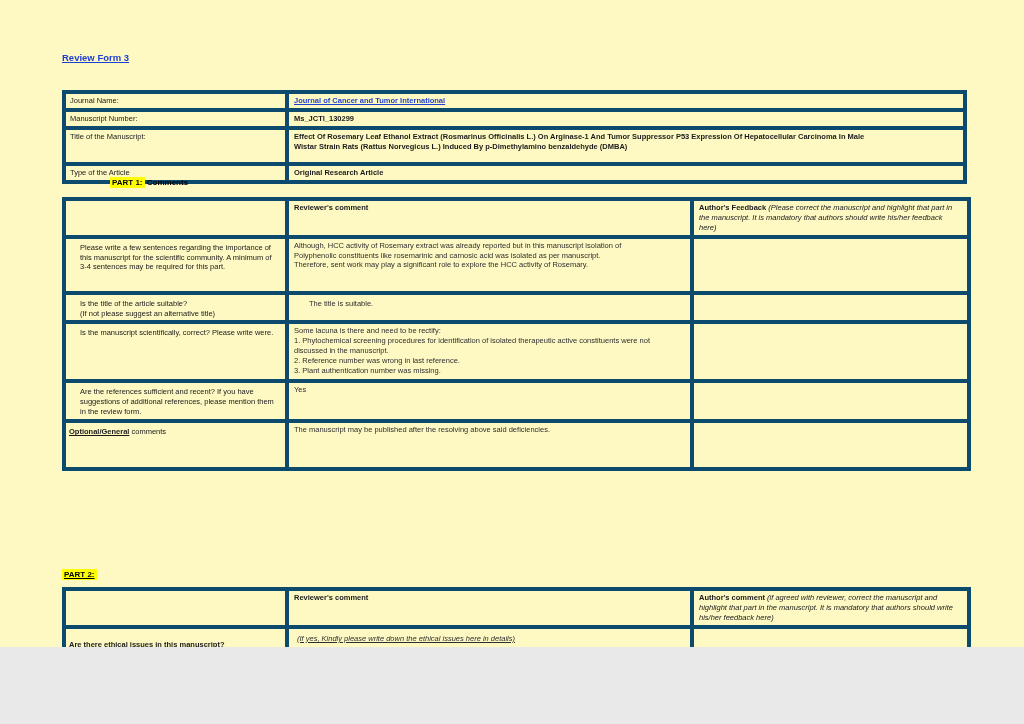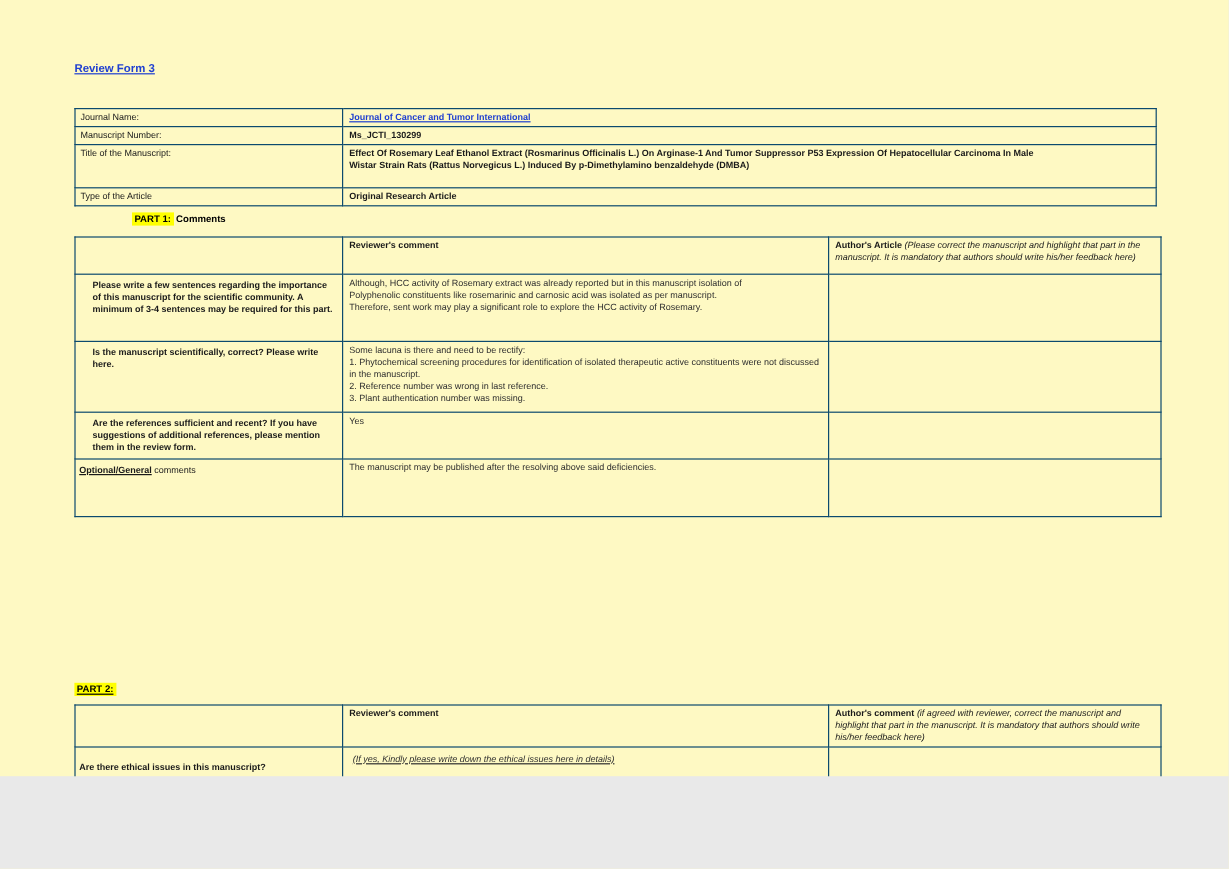--- a/index.html
+++ b/index.html
@@ -7,35 +7,35 @@
     position:relative; width:1024px; height:647px; background:#fef9c3;
     font-family:"Liberation Sans", sans-serif; color:#1a1a1a; overflow:hidden;
     margin:0 auto;
   }
   .doc-title {
     position:absolute; left:62px; top:52px;
     font-size:9.5px; font-weight:bold; text-decoration:underline; color:#1f3fd0;
   }
   table { border-collapse:collapse; table-layout:fixed; position:absolute; }
   td {
-    border:1px solid #0c4a6e; vertical-align:top;
+    border:4px solid #0c4a6e; vertical-align:top;
     padding:2px 5px; font-size:7.5px; line-height:1.32;margin-top:40px;
   }
   
   .info-table { left:62px; top:90px; }
   .info-table td.lbl { font-weight:normal; padding-left:4px; }
   .info-table td.val { font-weight:bold; }
   .link { color:#1f3fd0; font-weight:bold; text-decoration:underline; cursor:pointer; }
   .pre { white-space:pre-line; }
   
   .section-head { position:absolute; font-size:8px; font-weight:bold; color:#000; }
   .hl { background:#ffff00; padding:1px 2px; }
   .hl-underline { text-decoration:underline; }
   
-  .part-table td.qcell { font-weight:bold; padding-left:14px; padding-top:4px; }
+  .part-table td.qcell { font-weight:normal; padding-left:14px; padding-top:4px; }
   .part-table td.qcell-flush { font-weight:bold; padding-left:3px; padding-top:4px; }
   .part-table td.ccell { color:#2e2e2e; }
   .part-table td.ccell-indent { padding-left:20px; padding-top:4px; color:#2e2e2e; }
   .hdr-reviewer { font-weight:bold; }
   .hdr-author b { font-weight:bold; }
   .hdr-author i { font-style:italic; font-weight:normal; }
   .opt-b { font-weight:bold; text-decoration:underline; }
   .opt-r { font-weight:normal; }
   .ethics-q { vertical-align:middle; font-weight:bold; padding-left:3px; }
   .ethics-note { font-style:italic; text-decoration:underline; padding-left:8px; padding-top:5px; color:#2e2e2e; }
@@ -85,31 +85,37 @@
   <table class="part-table" style="left:62px; top:197px;">
     <colgroup>
         <col style="width:223px">
         <col style="width:405px">
         <col style="width:277px">
       </colgroup>
     <tbody>
         <tr style="height:31px">
       <td></td>
       <td class="hdr-reviewer">Reviewer's comment</td>
-      <td class="hdr-author"><b>Author's Article</b> <i>(Please correct the manuscript and highlight that part in the manuscript. It is mandatory that authors should write his/her feedback here)</i></td>
+      <td class="hdr-author"><b>Author's Feedback</b> <i>(Please correct the manuscript and highlight that part in the manuscript. It is mandatory that authors should write his/her feedback here)</i></td>
     </tr>
     <tr style="height:56px">
       <td class="qcell">Please write a few sentences regarding the importance of this manuscript for the scientific community. A minimum of 3-4 sentences may be required for this part.</td>
       <td class="ccell pre">Although, HCC activity of Rosemary extract was already reported but in this manuscript isolation of
 Polyphenolic constituents like rosemarinic and carnosic acid was isolated as per manuscript.
 Therefore, sent work may play a significant role to explore the HCC activity of Rosemary.</td>
       <td></td>
     </tr>
+    <tr style="height:28px">
+      <td class="qcell pre">Is the title of the article suitable?
+(If not please suggest an alternative title)</td>
+      <td class="ccell-indent">The title is suitable.</td>
+      <td></td>
+    </tr>
     <tr style="height:59px">
-      <td class="qcell">Is the manuscript scientifically, correct? Please write here.</td>
+      <td class="qcell">Is the manuscript scientifically, correct? Please write were.</td>
       <td class="ccell pre">Some lacuna is there and need to be rectify:
 1. Phytochemical screening procedures for identification of isolated therapeutic active constituents were not discussed in the manuscript.
 2. Reference number was wrong in last reference.
 3. Plant authentication number was missing.</td>
       <td></td>
     </tr>
     <tr style="height:39px">
       <td class="qcell">Are the references sufficient and recent? If you have suggestions of additional references, please mention them in the review form.</td>
       <td class="ccell">Yes</td>
       <td></td>

